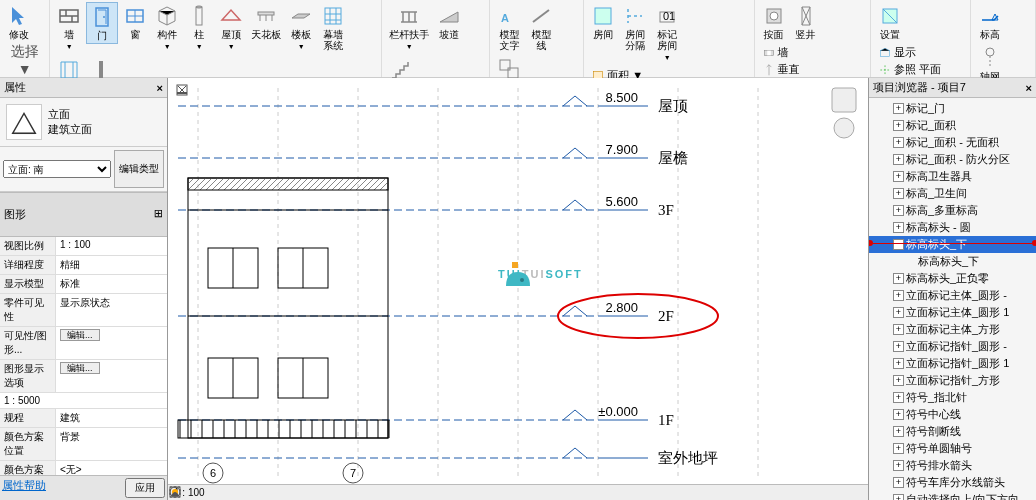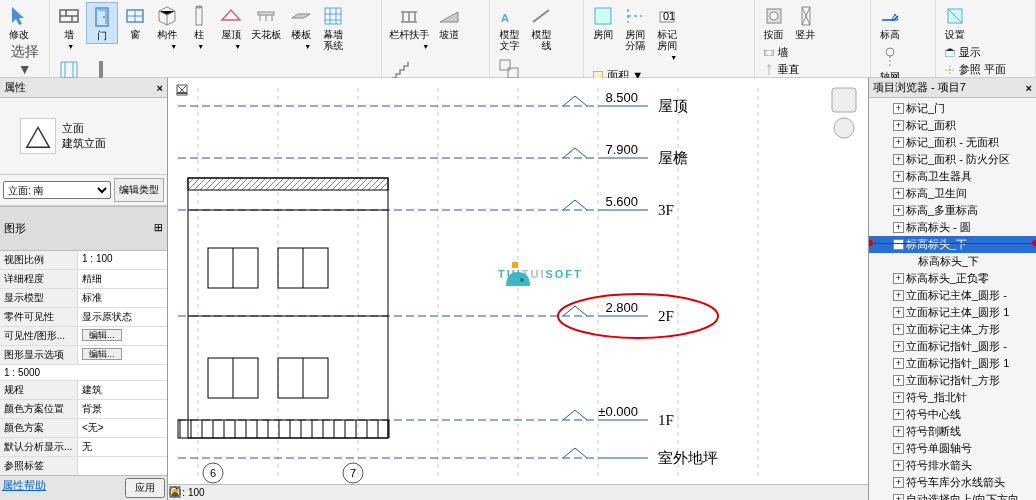--- a/index.html
+++ b/index.html
@@ -4,38 +4,38 @@
 <style>
 *{margin:0;padding:0;box-sizing:border-box;font-family:"Microsoft YaHei","SimSun",sans-serif;font-size:11px;}
 body{width:1036px;height:500px;background:#fff;display:flex;flex-direction:column;overflow:hidden;}
 .ribbon{height:78px;background:#f5f5f5;border-bottom:1px solid #ccc;display:flex;}
 .rgroup{border-right:1px solid #ddd;display:flex;flex-direction:column;padding:2px 4px;}
 .rgroup-items{flex:1;display:flex;align-items:flex-start;gap:2px;flex-wrap:wrap;}
 .rgroup-label{text-align:center;font-size:14px;color:#555;padding:1px 0;}
 .ritem{display:flex;flex-direction:column;align-items:center;gap:1px;padding:2px 3px;cursor:pointer;min-width:28px;}
 .ritem.active{background:#cde5f7;border:1px solid #8ab8de;}
 .ritem svg{width:24px;height:24px;}
-.ritem-label{font-size:10px;text-align:right;line-height:11px;white-space:nowrap;}
+.ritem-label{font-size:10px;text-align:center;line-height:11px;white-space:nowrap;}
 .ritem-small{display:flex;align-items:center;gap:2px;padding:1px 3px;cursor:pointer;font-size:10px;white-space:nowrap;}
 .ritem-small svg{width:14px;height:14px;}
 .main{flex:1;display:flex;overflow:hidden;}
 .panel{width:168px;background:#f5f5f5;border-right:1px solid #999;display:flex;flex-direction:column;}
 .panel-title{background:#e5e5e5;padding:2px 4px;display:flex;justify-content:space-between;align-items:center;border-bottom:1px solid #bbb;}
 .panel-close{cursor:pointer;font-weight:bold;}
-.type-selector{padding:20px;display:flex;align-items:center;gap:6px;border-bottom:1px solid #ccc;}
+.type-selector{padding:6px;display:flex;align-items:center;gap:6px;border-bottom:1px solid #ccc;}
 .type-icon{width:36px;height:36px;background:#fff;border:1px solid #ccc;display:flex;align-items:center;justify-content:center;}
 .type-text{flex:1;font-size:11px;}
 .type-row{display:flex;padding:3px;gap:3px;border-bottom:1px solid #ccc;align-items:center;}
 .type-row select{flex:1;font-size:10px;height:18px;}
-.type-edit{font-size:10px;border:1px solid #aaa;background:#eee;padding:4px 4px;cursor:pointer;}
+.type-edit{font-size:10px;border:1px solid #aaa;background:#eee;padding:11px 4px;cursor:pointer;}
 .prop-section{background:#ddd;padding:14px 4px;font-size:10px;border-top:1px solid #bbb;border-bottom:1px solid #bbb;display:flex;justify-content:space-between;}
 .prop-table{flex:1;overflow-y:auto;}
 .prop-row{display:flex;border-bottom:1px solid #ddd;}
 .prop-row>div{padding:2px 4px;font-size:10px;}
-.prop-key{width:78px;background:#f0f0f0;border-right:1px solid #ddd;}
+.prop-key{width:56px;background:#f0f0f0;border-right:1px solid #ddd;}
 .prop-val{flex:1;background:#fff;}
 .prop-btn{background:#eee;border:1px solid #999;padding:0 6px;font-size:9px;}
 .prop-footer{border-top:1px solid #bbb;padding:2px;display:flex;justify-content:space-between;background:#e5e5e5;}
 .prop-footer button{font-size:10px;padding:1px 8px;}
 .canvas{flex:1;position:relative;background:#fff;overflow:hidden;}
 .canvas svg{position:absolute;inset:0;}
 .watermark{position:absolute;left:330px;top:180px;display:flex;align-items:center;gap:8px;pointer-events:none;}
 .watermark-icon{width:40px;height:40px;}
 .watermark-text{font-size:22px;font-weight:bold;letter-spacing:2px;}
 .level-label{font-family:"SimSun";font-size:15px;}
@@ -273,68 +273,68 @@
             <span>老虎窗</span>
           </div>
         </div>
       </div>
       <div class="rgroup-label">洞口</div>
     </div>
     <div class="rgroup">
       <div class="rgroup-items">
         <div class="ritem">
           <svg width="24" height="24" viewBox="0 0 24 24">
+            <rect x="5" y="5" width="14" height="14" fill="#cfe" stroke="#5ad"></rect>
+            <path d="M5 5l14 14" stroke="#5ad"></path>
+          </svg>
+          <div class="ritem-label">设置</div>
+        </div>
+        <div style="display: flex; flex-direction: column; justify-content: center;">
+          <div class="ritem-small">
+            <svg width="14" height="14" viewBox="0 0 24 24">
+              <rect x="4" y="8" width="16" height="10" fill="none" stroke="#5ad"></rect>
+              <path d="M4 8l8-4 8 4" stroke="#5ad"></path>
+            </svg>
+            <span>显示</span>
+          </div>
+          <div class="ritem-small">
+            <svg width="14" height="14" viewBox="0 0 24 24">
+              <path d="M4 12h16M12 4v16" stroke="#0a0" stroke-dasharray="3"></path>
+            </svg>
+            <span>参照 平面</span>
+          </div>
+          <div class="ritem-small">
+            <svg width="14" height="14" viewBox="0 0 24 24">
+              <rect x="4" y="6" width="16" height="12" fill="none" stroke="#888"></rect>
+              <circle cx="12" cy="12" r="3" fill="none" stroke="#888"></circle>
+            </svg>
+            <span>查看器</span>
+          </div>
+        </div>
+      </div>
+      <div class="rgroup-label">工作平面</div>
+    </div>
+    <div class="rgroup">
+      <div class="rgroup-items">
+        <div class="ritem">
+          <svg width="24" height="24" viewBox="0 0 24 24">
             <path d="M4 16h12l4-4" fill="none" stroke="#06c" stroke-width="1.5"></path>
             <path d="M14 16l3-6 3 6z" fill="none" stroke="#06c"></path>
           </svg>
           <div class="ritem-label">标高</div>
         </div>
         <div class="ritem">
           <svg width="24" height="24" viewBox="0 0 24 24">
             <circle cx="12" cy="6" r="4" fill="none" stroke="#888"></circle>
             <path d="M12 10v10" stroke="#888" stroke-dasharray="2"></path>
           </svg>
           <div class="ritem-label">轴网</div>
         </div>
       </div>
       <div class="rgroup-label">基准</div>
-    </div>
-    <div class="rgroup">
-      <div class="rgroup-items">
-        <div class="ritem">
-          <svg width="24" height="24" viewBox="0 0 24 24">
-            <rect x="5" y="5" width="14" height="14" fill="#cfe" stroke="#5ad"></rect>
-            <path d="M5 5l14 14" stroke="#5ad"></path>
-          </svg>
-          <div class="ritem-label">设置</div>
-        </div>
-        <div style="display: flex; flex-direction: column; justify-content: center;">
-          <div class="ritem-small">
-            <svg width="14" height="14" viewBox="0 0 24 24">
-              <rect x="4" y="8" width="16" height="10" fill="none" stroke="#5ad"></rect>
-              <path d="M4 8l8-4 8 4" stroke="#5ad"></path>
-            </svg>
-            <span>显示</span>
-          </div>
-          <div class="ritem-small">
-            <svg width="14" height="14" viewBox="0 0 24 24">
-              <path d="M4 12h16M12 4v16" stroke="#0a0" stroke-dasharray="3"></path>
-            </svg>
-            <span>参照 平面</span>
-          </div>
-          <div class="ritem-small">
-            <svg width="14" height="14" viewBox="0 0 24 24">
-              <rect x="4" y="6" width="16" height="12" fill="none" stroke="#888"></rect>
-              <circle cx="12" cy="12" r="3" fill="none" stroke="#888"></circle>
-            </svg>
-            <span>查看器</span>
-          </div>
-        </div>
-      </div>
-      <div class="rgroup-label">工作平面</div>
     </div>
   </div>
 
 <div class="main">
 
   <div class="panel">
     <div class="panel-title">
       <span>属性</span>
       <span class="panel-close">×</span>
     </div>

